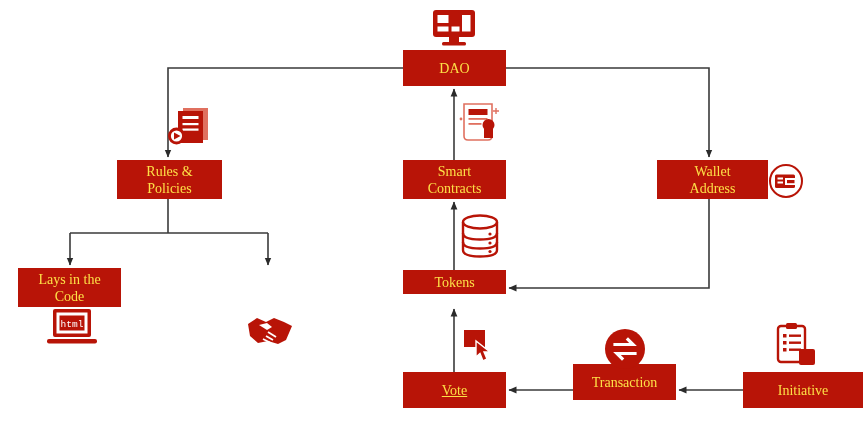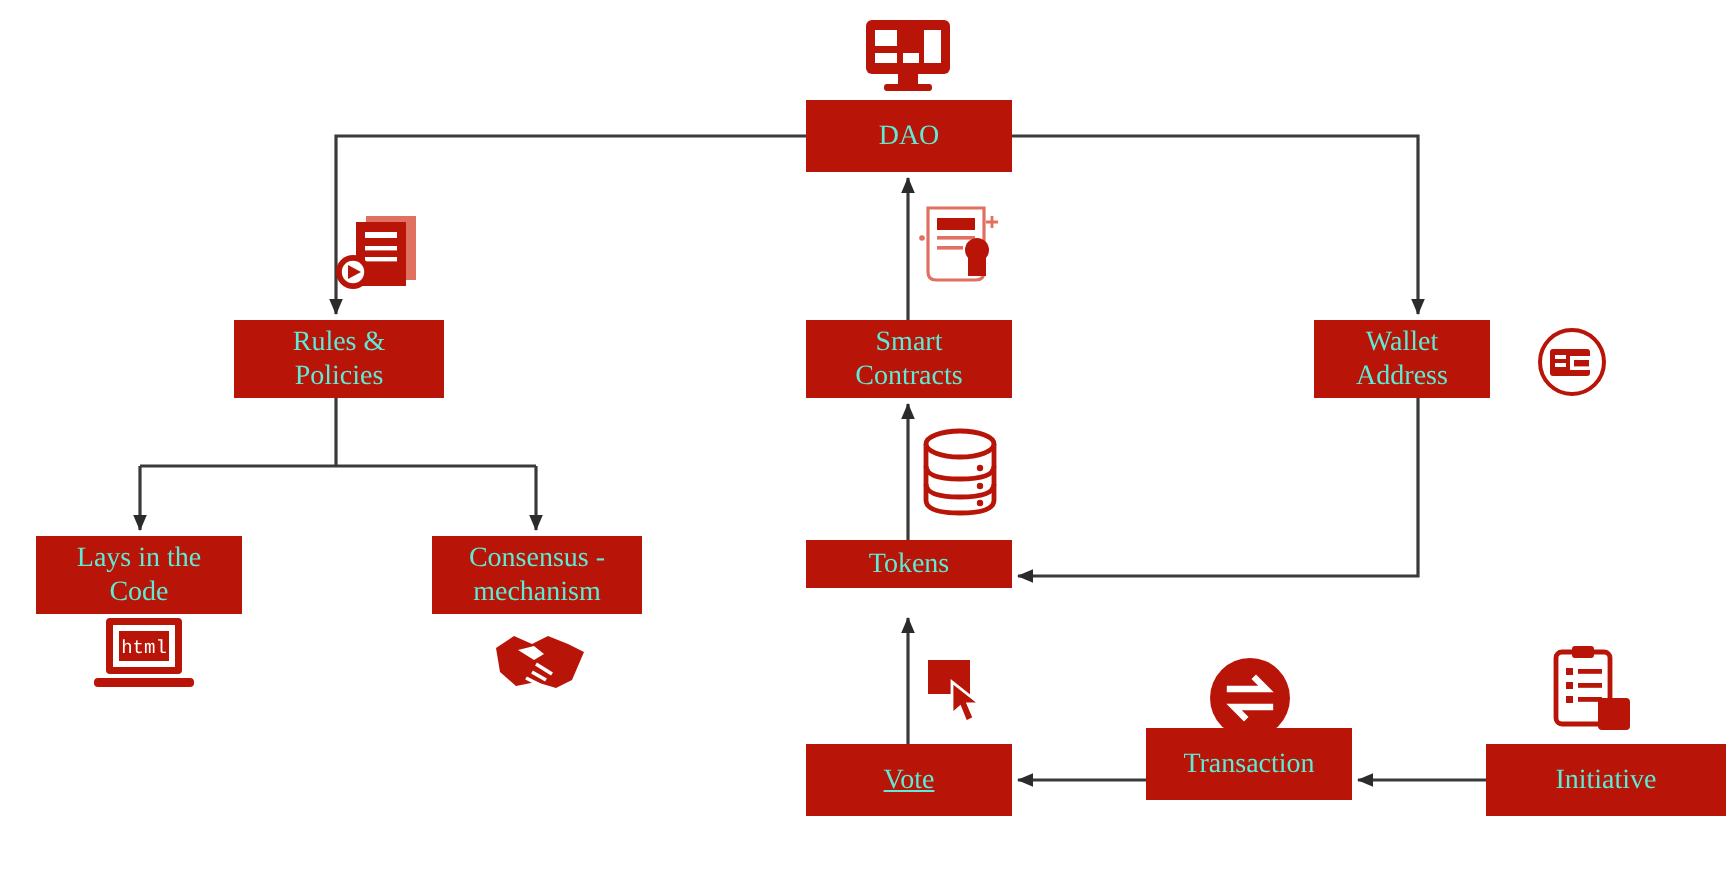--- a/index.html
+++ b/index.html
@@ -11,21 +11,21 @@
     position: relative;
     width: 868px;
     height: 448px;
     background: #ffffff;
     font-family: "Liberation Serif", "DejaVu Serif", serif;
     overflow: hidden;
   }
   .node {
     position: absolute;
     background: #B81407;
-    color: #5eead4;
+    color: #fde047;
     display: flex;
     align-items: center;
     justify-content: center;
     text-align: center;
     font-size: 14px;
     line-height: 17px;
     font-family: "Liberation Serif", "DejaVu Serif", serif;
     box-sizing: border-box;
     padding: 2px 4px;
     z-index: 5;
@@ -88,35 +88,31 @@
   <div class="node" style="left:117px; top:160px; width:105px; height:39px; flex-direction:column;">
     <span>Rules &amp;</span>
     <span>Policies</span>
   </div>
 
   <div class="node" style="left:18px; top:268px; width:103px; height:39px; flex-direction:column;">
     <span>Lays in the</span>
     <span>Code</span>
   </div>
 
-  <div class="node" style="left:216px; top:268px; width:105px; height:39px; flex-direction:column;">
-    <span>Consensus -</span>
-    <span>mechanism</span>
-  </div>
 
   <div class="node" style="left:403px; top:160px; width:103px; height:39px; flex-direction:column;">
     <span>Smart</span>
     <span>Contracts</span>
   </div>
 
   <div class="node" style="left:403px; top:270px; width:103px; height:24px;">
     <span>Tokens</span>
   </div>
 
-  <div class="node" style="left:657px; top:160px; width:88px; height:39px; flex-direction:column;">
+  <div class="node" style="left:657px; top:160px; width:111px; height:39px; flex-direction:column;">
     <span>Wallet</span>
     <span>Address</span>
   </div>
 
   <div class="node" style="left:403px; top:372px; width:103px; height:36px;text-decoration:underline;">
     <span>Vote</span>
   </div>
 
   <div class="node" style="left:573px; top:364px; width:103px; height:36px;">
     <span>Transaction</span>

